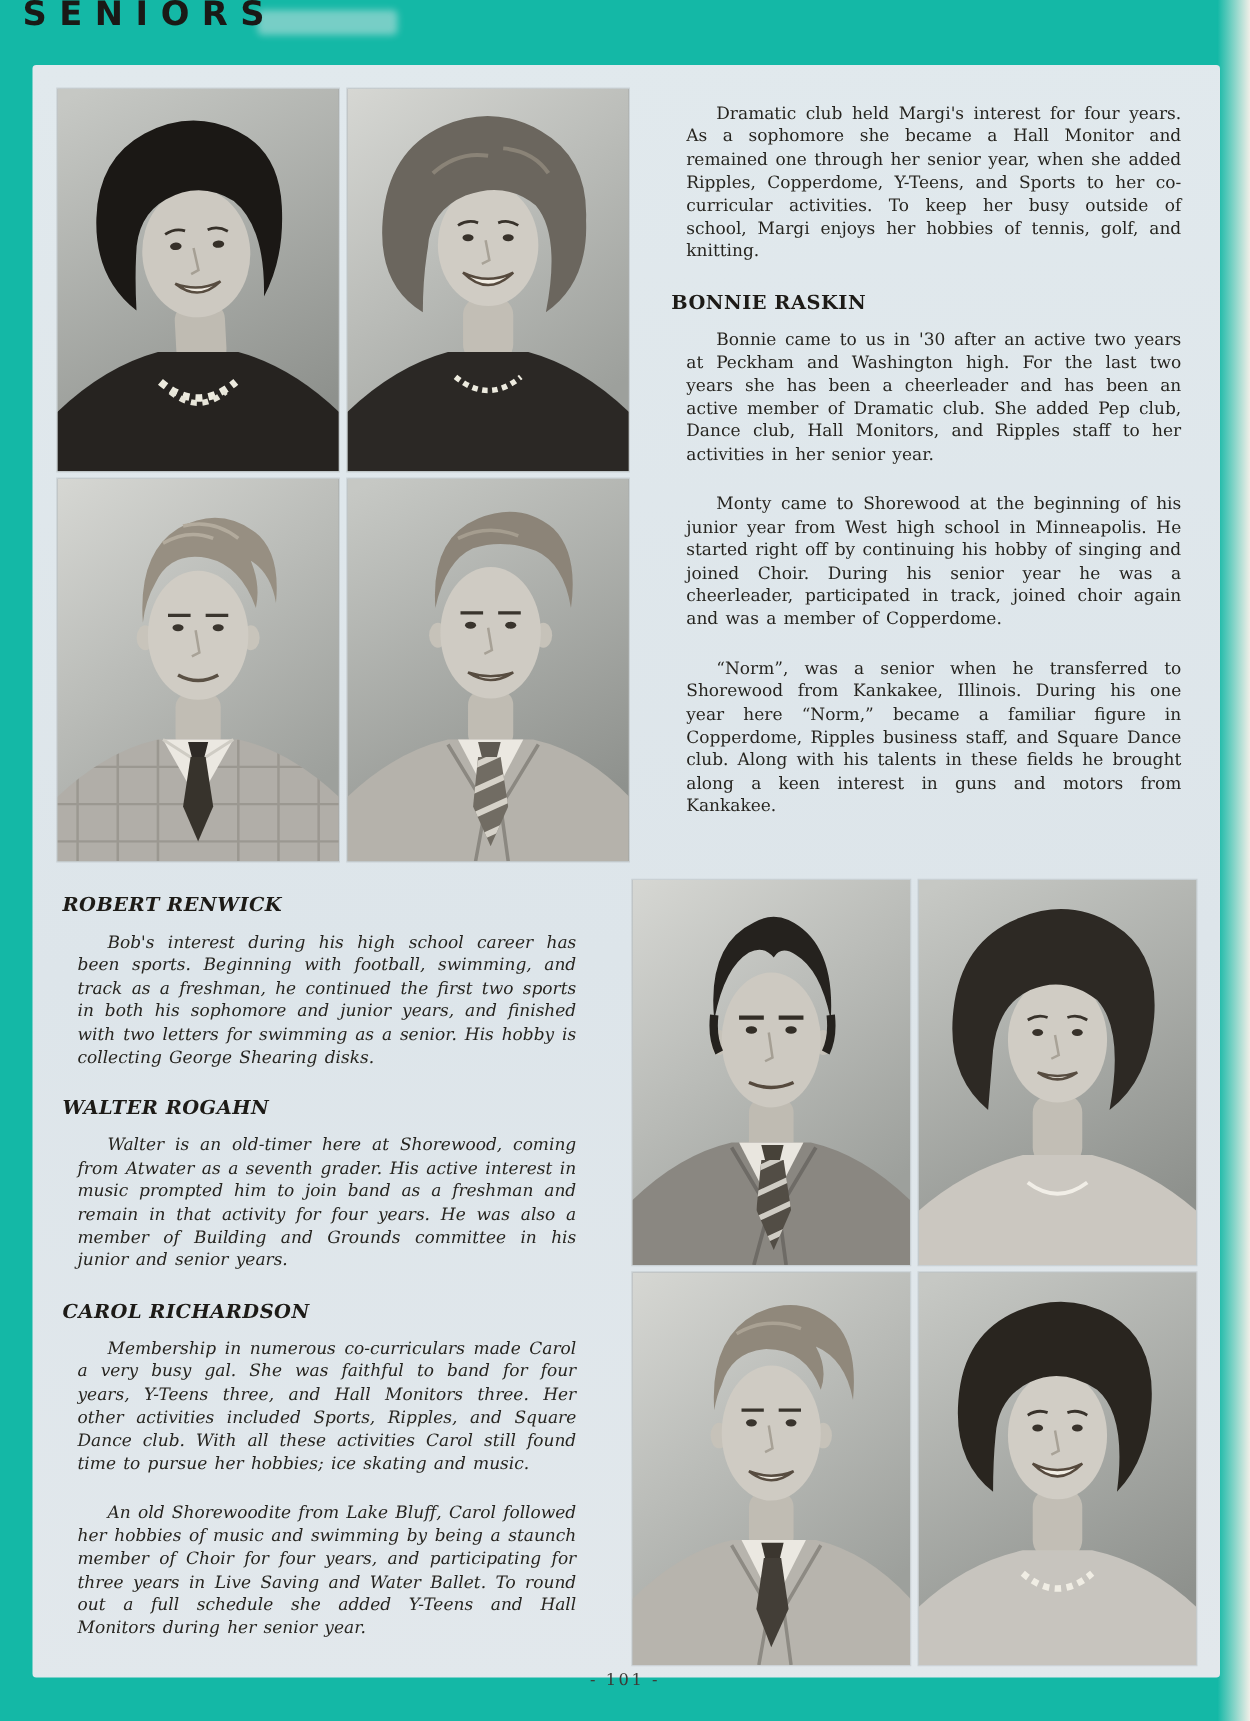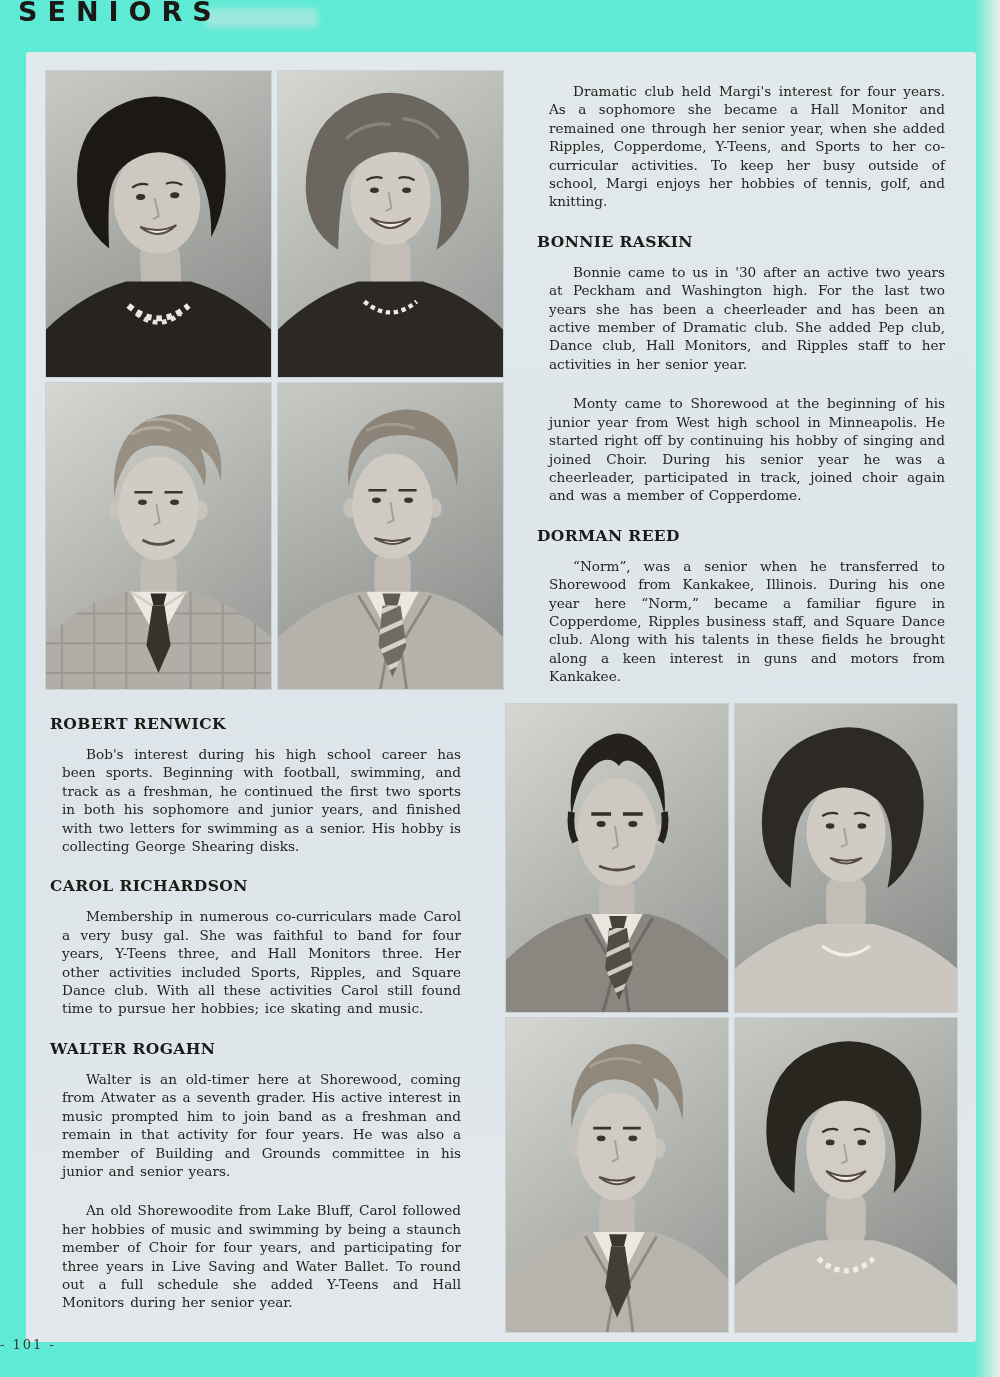--- a/index.html
+++ b/index.html
@@ -1,18 +1,18 @@
 <!DOCTYPE html>
 <html><head>
 <meta charset="utf-8">
 <style>
   html,body{margin:0;padding:0;background:#d8d5cf;}
   .page{
     position:relative;width:1000px;height:1377px;margin:0 auto;
-    background:#5eead4;overflow:hidden;
+    background:#14b8a6;overflow:hidden;
     font-family:"DejaVu Serif", serif;color:#26241f;
   }
   .tint{
     position:absolute;left:26px;top:52px;width:950px;height:1290px;
     background:linear-gradient(178deg,#e1e9ed 0%,#dde5ea 55%,#e2e8ec 100%);
     border-radius:3px;
   }
   .edge-light{
     position:absolute;right:0;top:0;width:26px;height:100%;
     background:linear-gradient(90deg,rgba(240,238,231,0),#f1efe8);
@@ -35,32 +35,32 @@
     left:506px;top:704px;width:451px;height:628px;
     grid-template-columns:222px 222px;grid-template-rows:308px 314px;gap:6px 7px;
   }
   .photo{
     position:relative;overflow:hidden;background:#b4b6b3;
     box-shadow:0 0 0 1px rgba(60,60,55,.12), inset 0 0 26px rgba(40,40,38,.18);
   }
   .photo svg{display:block;width:100%;height:100%;}
   .bio-col{position:absolute;}
   #bios-right{left:537px;top:70px;width:420px;}
-  #bios-left{left:50px;top:714px;width:423px;}
+  #bios-left{left:50px;top:714px;width:423px;font-style:italic;}
   .bio{margin:0 0 21px 0;}
   .bio-name{
     margin:0 0 5px 0;font-size:15.5px;font-weight:bold;
     letter-spacing:.4px;color:#1d1b17;
   }
   .bio-text{
     margin:12px;font-size:13.6px;line-height:18.4px;
     text-align:justify;text-indent:24px;word-spacing:1.5px;color:#26241f;
   }
   .page-num{
-    position:absolute;left:0;right:0;top:1337px;
+    position:absolute;left:0;right:0;top:1337px;text-align:center;
     font-size:13px;letter-spacing:2px;color:#3c3a36;
   }
 </style>
 </head>
 <body>
 
 <svg width="0" height="0" style="position:absolute" aria-hidden="true">
   <defs>
     <linearGradient id="bgA" x1="0" y1="0" x2="0.55" y2="1">
       <stop offset="0" stop-color="#d6d7d3"></stop>
@@ -187,37 +187,36 @@
       <p class="bio-text">Dramatic club held Margi's interest for four years. As a sophomore she became a Hall Monitor and remained one through her senior year, when she added Ripples, Copperdome, Y-Teens, and Sports to her co-curricular activities. To keep her busy outside of school, Margi enjoys her hobbies of tennis, golf, and knitting.</p>
     </article>
     <article class="bio">
       <h3 class="bio-name">BONNIE RASKIN</h3>
       <p class="bio-text">Bonnie came to us in '30 after an active two years at Peckham and Washington high. For the last two years she has been a cheerleader and has been an active member of Dramatic club. She added Pep club, Dance club, Hall Monitors, and Ripples staff to her activities in her senior year.</p>
     </article>
     <article class="bio">
       <p class="bio-text">Monty came to Shorewood at the beginning of his junior year from West high school in Minneapolis. He started right off by continuing his hobby of singing and joined Choir. During his senior year he was a cheerleader, participated in track, joined choir again and was a member of Copperdome.</p>
     </article>
     <article class="bio">
-      <h3 class="bio-name">DORMAN REED</h3>
       <p class="bio-text">“Norm”, was a senior when he transferred to Shorewood from Kankakee, Illinois. During his one year here “Norm,” became a familiar figure in Copperdome, Ripples business staff, and Square Dance club. Along with his talents in these fields he brought along a keen interest in guns and motors from Kankakee.</p>
     </article>
   </div>
 
   <div id="bios-left" class="bio-col">
     <article class="bio">
       <h3 class="bio-name">ROBERT RENWICK</h3>
       <p class="bio-text">Bob's interest during his high school career has been sports. Beginning with football, swimming, and track as a freshman, he continued the first two sports in both his sophomore and junior years, and finished with two letters for swimming as a senior. His hobby is collecting George Shearing disks.</p>
     </article>
     <article class="bio">
+      <h3 class="bio-name">WALTER ROGAHN</h3>
+      <p class="bio-text">Walter is an old-timer here at Shorewood, coming from Atwater as a seventh grader. His active interest in music prompted him to join band as a freshman and remain in that activity for four years. He was also a member of Building and Grounds committee in his junior and senior years.</p>
+    </article>
+    <article class="bio">
       <h3 class="bio-name">CAROL RICHARDSON</h3>
       <p class="bio-text">Membership in numerous co-curriculars made Carol a very busy gal. She was faithful to band for four years, Y-Teens three, and Hall Monitors three. Her other activities included Sports, Ripples, and Square Dance club. With all these activities Carol still found time to pursue her hobbies; ice skating and music.</p>
-    </article>
-    <article class="bio">
-      <h3 class="bio-name">WALTER ROGAHN</h3>
-      <p class="bio-text">Walter is an old-timer here at Shorewood, coming from Atwater as a seventh grader. His active interest in music prompted him to join band as a freshman and remain in that activity for four years. He was also a member of Building and Grounds committee in his junior and senior years.</p>
     </article>
     <article class="bio">
       <p class="bio-text">An old Shorewoodite from Lake Bluff, Carol followed her hobbies of music and swimming by being a staunch member of Choir for four years, and participating for three years in Live Saving and Water Ballet. To round out a full schedule she added Y-Teens and Hall Monitors during her senior year.</p>
     </article>
   </div>
 
   <div id="grid-bottom" class="photo-grid">
 
     <div class="photo" title="Portrait of a young man with dark center-parted hair wearing a suit and striped tie">
       <svg viewBox="0 0 112 154" preserveAspectRatio="none">

